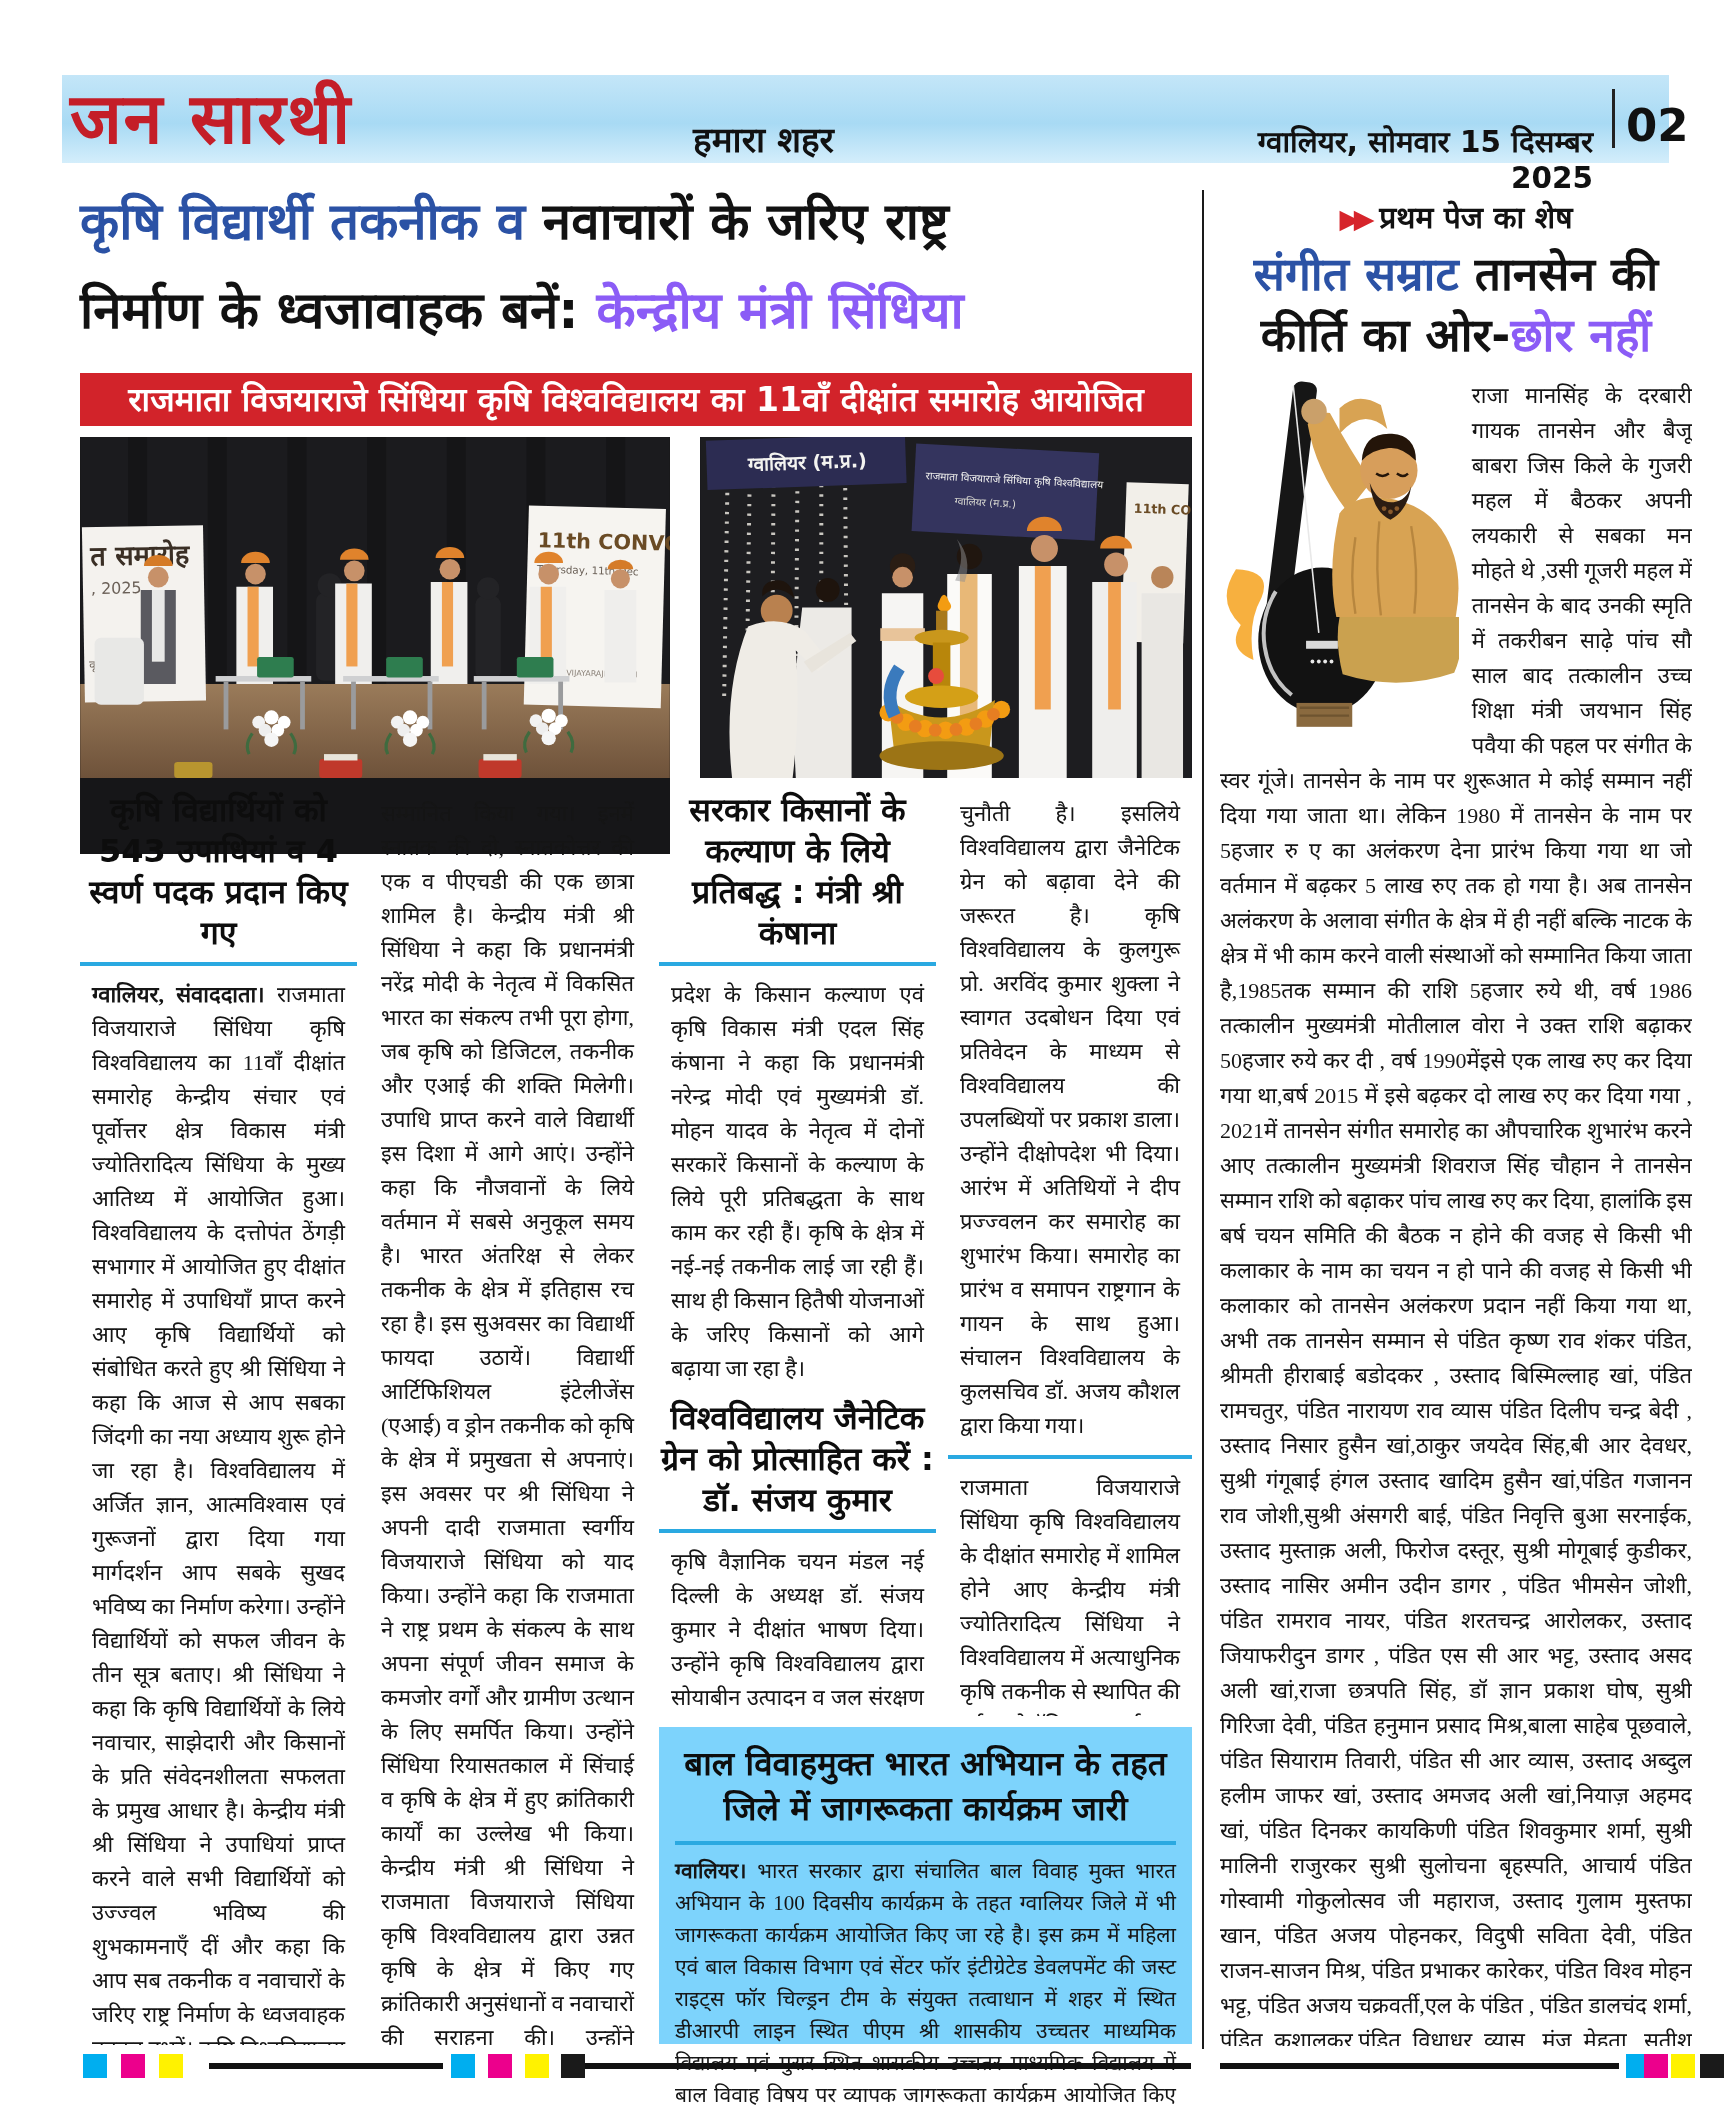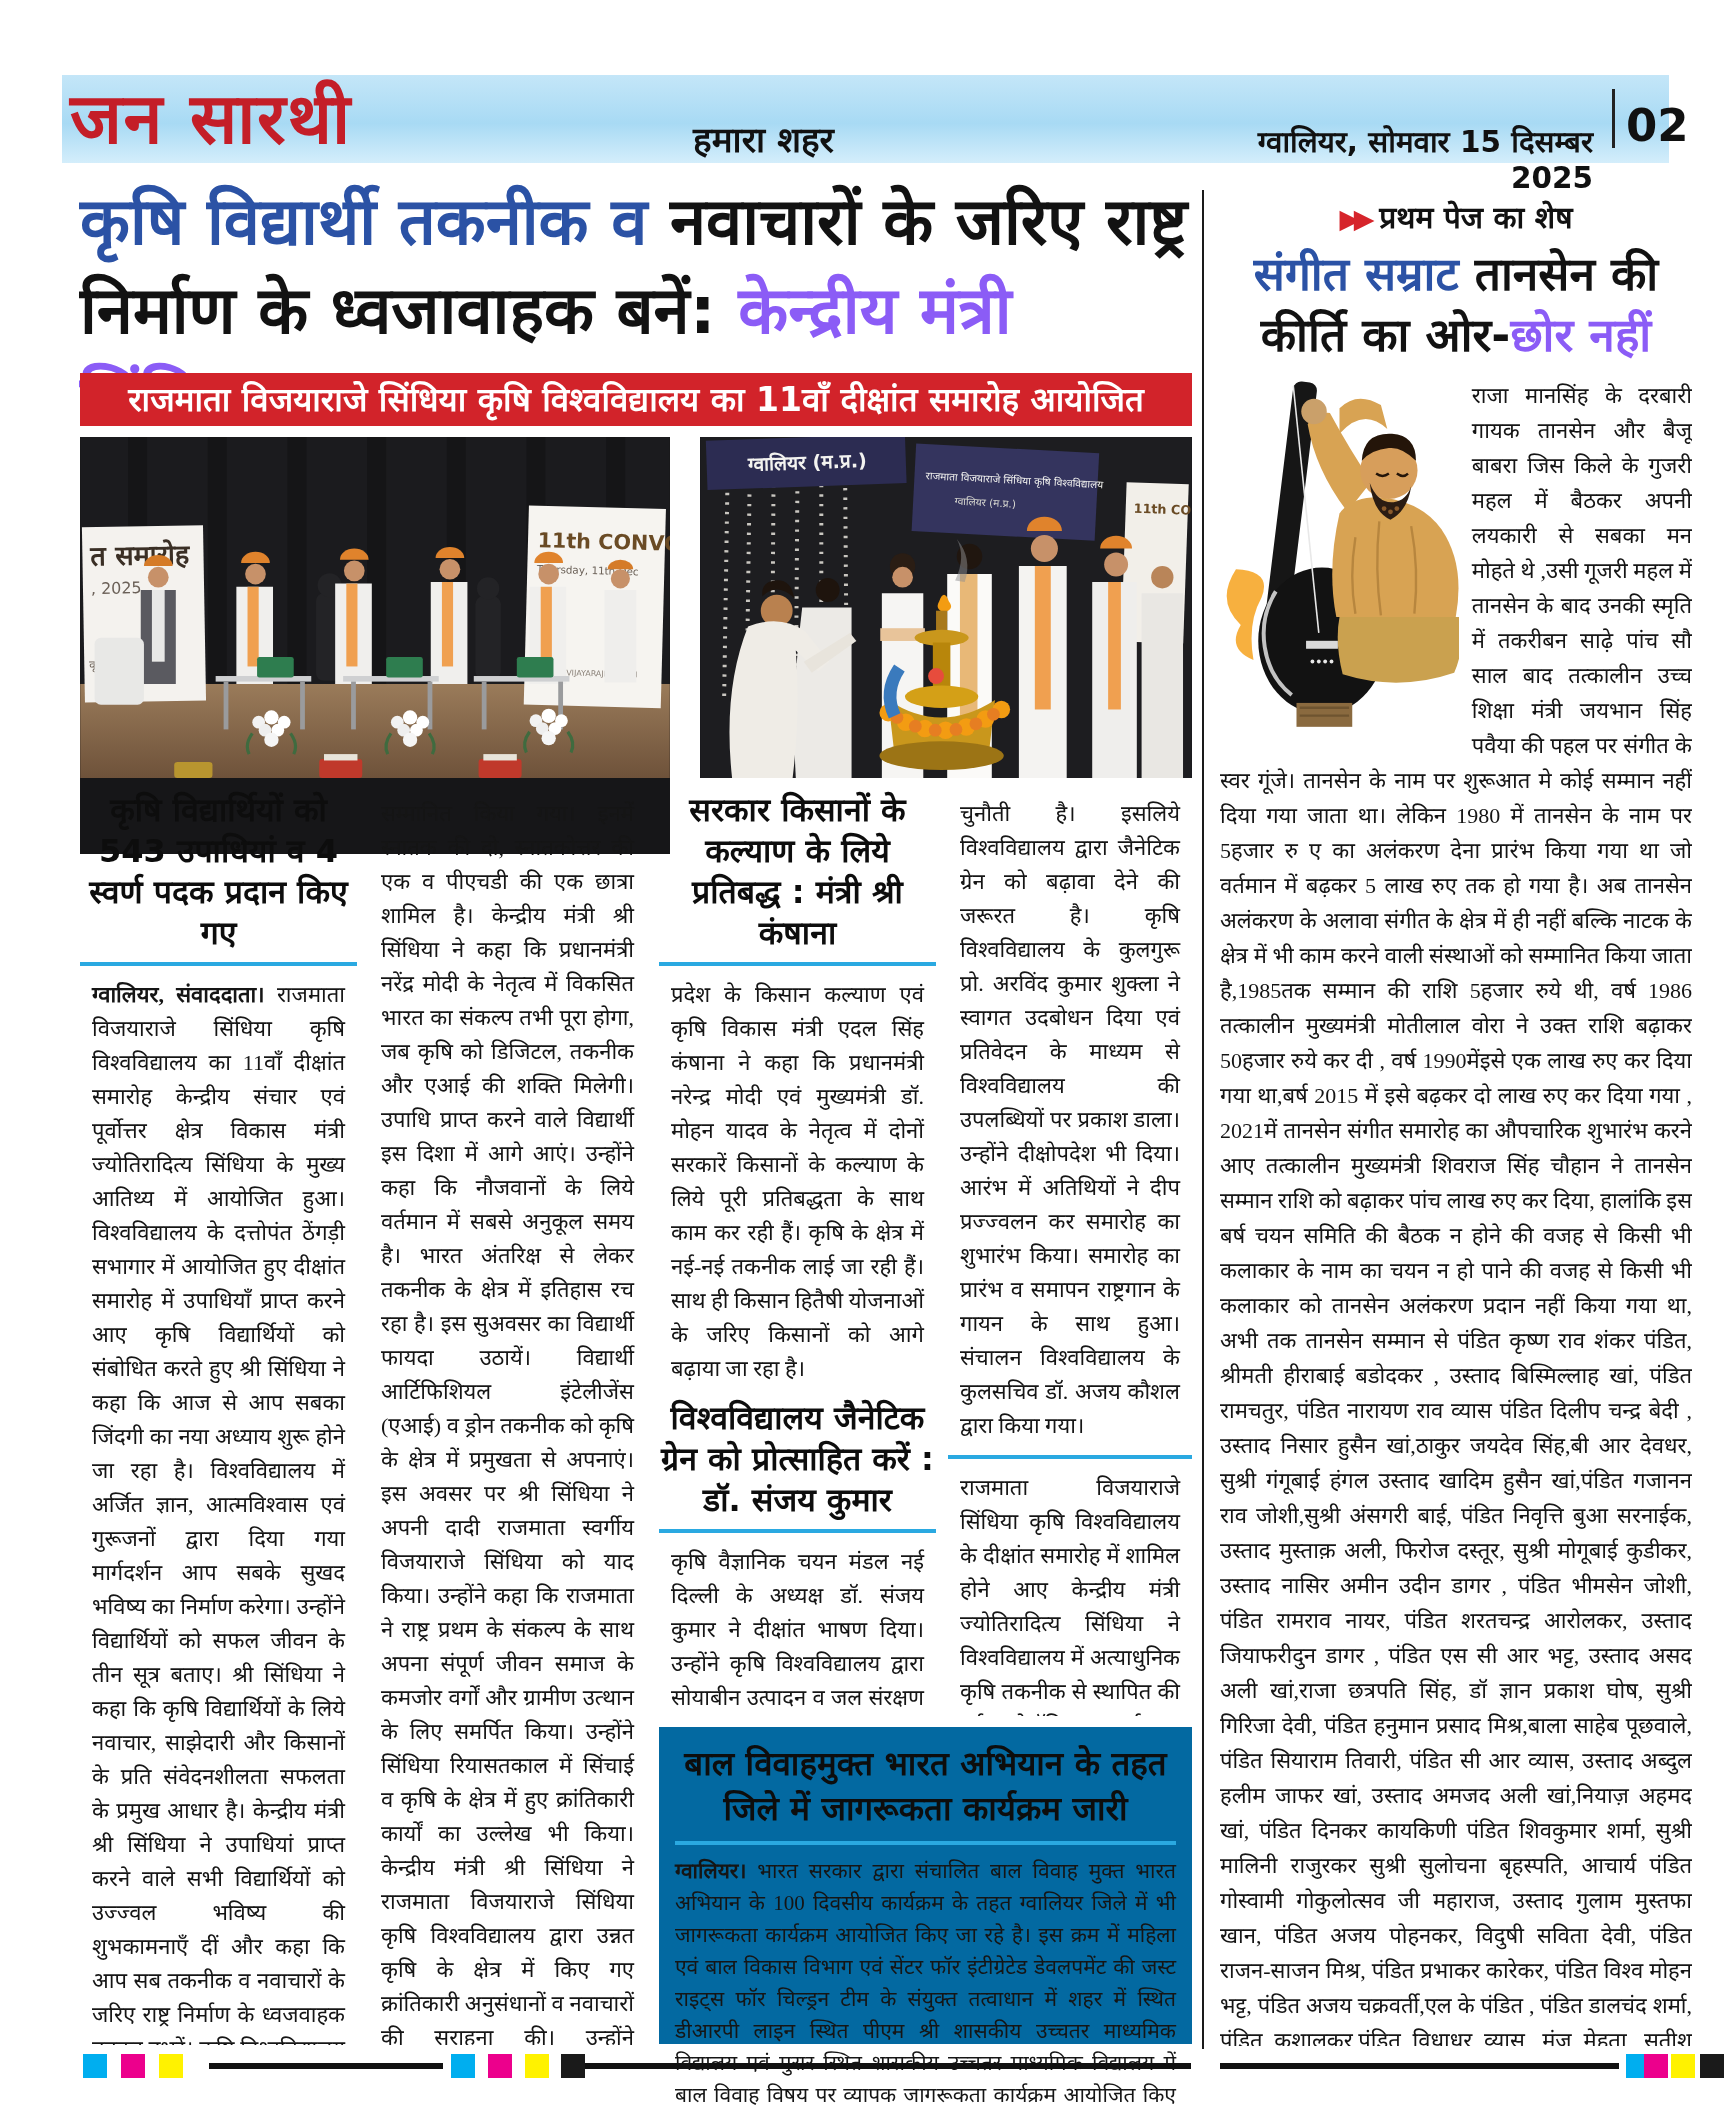--- a/index.html
+++ b/index.html
@@ -6,39 +6,39 @@
   body{width:1732px;height:2108px;position:relative;font-family:"Liberation Serif","DejaVu Serif",serif;color:#151515;}
   .abs{position:absolute;}
   
   .band{left:62px;top:75px;width:1607px;height:88px;background:linear-gradient(180deg,#c4e6f8 0%,#a8daf4 55%,#d4eefb 100%);display:flex;align-items:center;}
   .brand{font-family:"DejaVu Sans","Liberation Sans",sans-serif;font-weight:700;font-size:70px;color:#c41e28;margin-left:8px;line-height:1;letter-spacing:1.6px;}
   .section-title{font-family:"DejaVu Sans",sans-serif;font-weight:700;font-size:35px;color:#111;position:absolute;left:542px;width:319px;text-align:center;top:40px;}
   .dateline{font-family:"DejaVu Sans",sans-serif;font-weight:700;font-size:29.5px;color:#111;position:absolute;left:1108px;width:423px;text-align:right;top:45px;}
   .pagenum-div{position:absolute;left:1550px;top:14.4px;width:3.2px;height:59px;background:#222;}
   .pagenum{font-family:"DejaVu Sans",sans-serif;font-weight:700;font-size:45px;color:#111;position:absolute;left:1564px;top:24px;}
   
-  .lead-head{left:80px;top:177px;width:1112px;font-family:"DejaVu Sans",sans-serif;font-weight:700;font-size:65px;line-height:89px;letter-spacing:0;}
+  .lead-head{left:80px;top:177px;width:1112px;font-family:"DejaVu Sans",sans-serif;font-weight:700;font-size:51px;line-height:89px;letter-spacing:0;}
   .hl-blue{color:#2b52a5;} .hl-black{color:#121212;} .hl-red{color:#8b5cf6;}
   .strap{left:80px;top:373px;width:1112px;height:53px;background:#d2232a;color:#fff;font-family:"DejaVu Sans",sans-serif;font-weight:700;font-size:33px;line-height:53px;text-align:center;}
   
   .photo{overflow:hidden;background:#161618;}
   .photo1{left:80px;top:437px;width:590px;height:417px;}
   .photo2{left:700px;top:437px;width:492px;height:341px;}
   
   .col{top:785px;text-align:justify;font-size:22px;line-height:34px;overflow:hidden;}
   .col p{margin:12px;}
   .c1{left:80px;width:277px;height:1260px;}
   .c2{left:369px;width:277px;height:1260px;}
   .c3{left:659px;width:277px;height:931px;}
   .c4{left:948px;width:244px;height:931px;}
   .subhead{font-family:"DejaVu Sans",sans-serif;font-weight:700;font-size:32px;line-height:41px;text-align:center;color:#0d0d0d;margin:4.8px 0 0 0;}
   .blue-rule{height:4px;background:#2aa9e1;margin:8px 0 11px 0;}
   .lede{font-weight:700;}
   
-  .aw-box{left:659px;top:1727px;width:533px;height:317px;background:#0369a1;box-sizing:border-box;padding:14.4px 16px 8px 16px;}
+  .aw-box{left:659px;top:1727px;width:533px;height:317px;background:#7dd3fc;box-sizing:border-box;padding:14.4px 16px 8px 16px;}
   .aw-head{font-family:"DejaVu Sans",sans-serif;font-weight:700;font-size:33px;line-height:45px;text-align:center;color:#0d0d0d;}
   .aw-rule{height:4px;background:#2aa9e1;margin:9.6px 0 9.6px 0;}
   .aw-body{font-size:21px;line-height:32px;text-align:justify;}
   
   .v-rule{left:1202px;top:190px;width:2.4px;height:1859px;background:#1a1a1a;}
   .kicker{left:1220px;top:196px;width:472px;text-align:center;font-family:"DejaVu Sans",sans-serif;font-weight:700;font-size:30px;color:#111;}
   .kicker .arrows{color:#d6252b;font-size:27px;letter-spacing:-6.4px;margin-right:11px;}
   .r-head{left:1220px;top:244px;width:472px;text-align:center;font-family:"DejaVu Sans",sans-serif;font-weight:700;font-size:46px;line-height:61px;}
   .r-article{left:1220px;top:378px;width:472px;height:1668px;text-align:justify;font-size:22px;line-height:35px;overflow:hidden;}
   .tansen{float:left;width:239px;height:352px;margin:0 12.8px 4.8px 0;}

